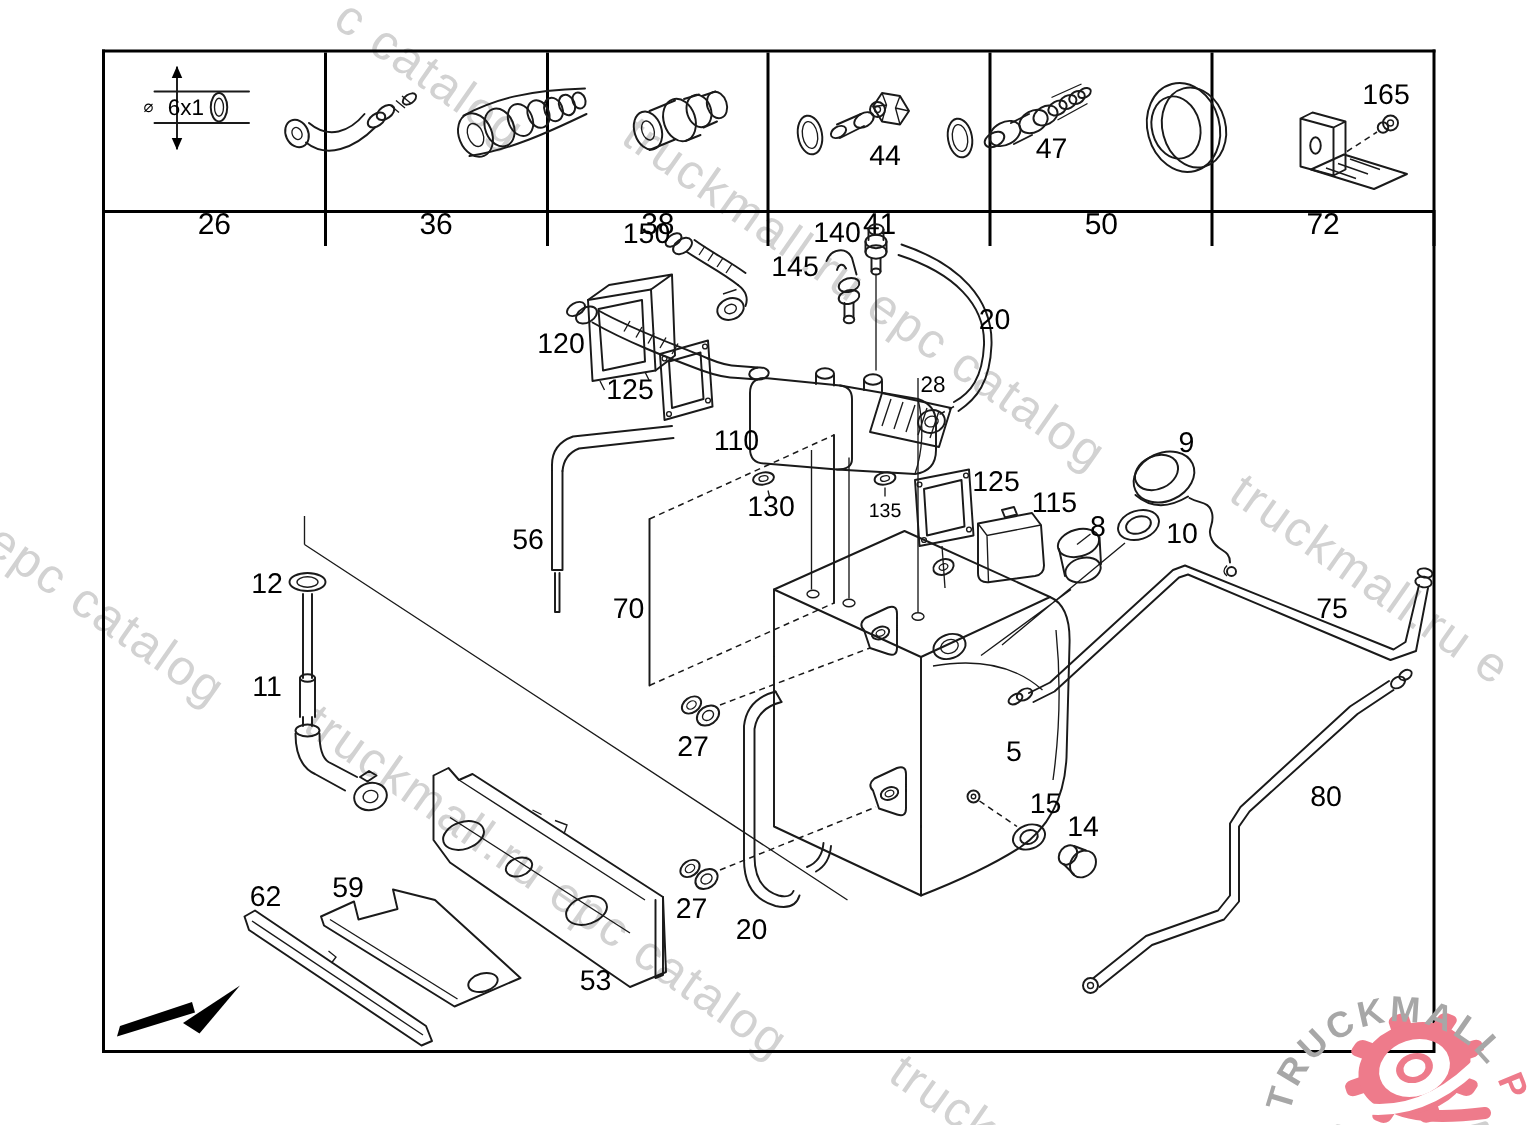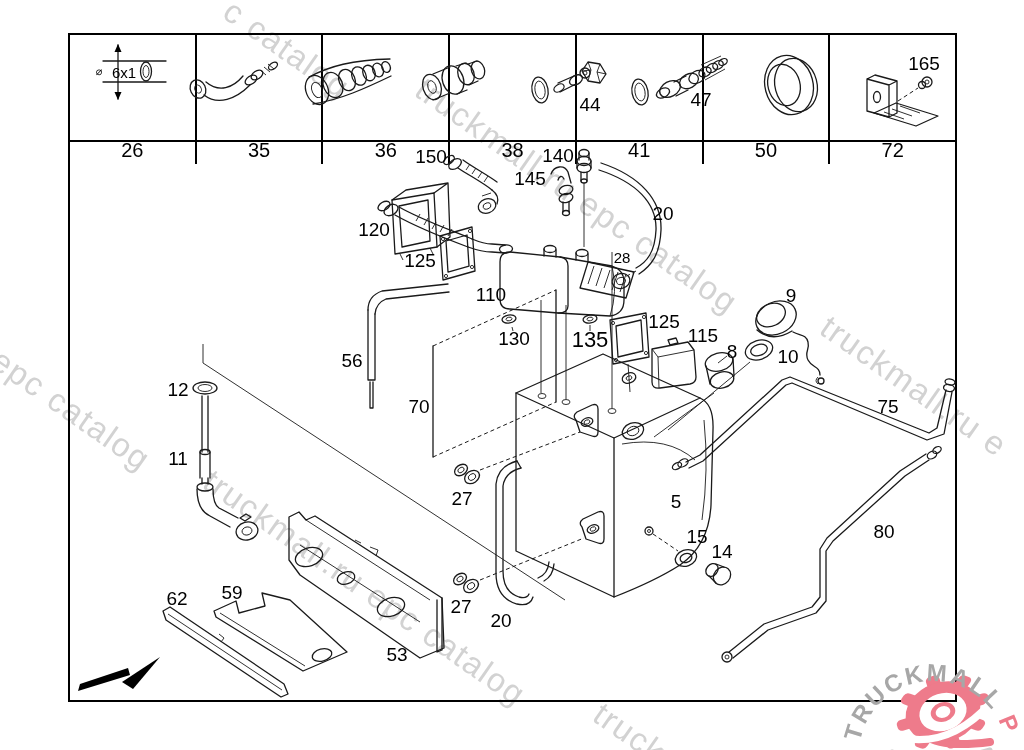--- a/index.html
+++ b/index.html
@@ -41,23 +41,20 @@
       <div class="wm" style="left: -10px; top: 330px; color: rgb(210, 210, 210); transform: rotate(35deg);">l epc catalog</div>
       <div class="wm" style="left: 218px; top: 462px; color: rgb(210, 210, 210); transform: rotate(35deg);">truckmall.ru epc catalog</div>
       <div class="wm" style="left: 608px; top: 695px; color: rgb(210, 210, 210); transform: rotate(35deg);">truckmall.ru epc catalog</div>
     </div>
 
   <div id="strip" class="frame">
       <div class="cell">
         <span class="num">26</span>
       </div>
       <div class="cell">
-        <span class="num">35</span>
-      </div>
-      <div class="cell">
         <span class="num">36</span>
       </div>
       <div class="cell">
         <span class="num">38</span>
       </div>
       <div class="cell">
         <span class="num">41</span>
       </div>
       <div class="cell">
         <span class="num">50</span>
@@ -382,21 +379,21 @@
       <div class="callout" style="left: 924px; top: 64px; font-size: 19px;">165</div>
       <div class="callout" style="left: 431px; top: 157px; font-size: 19px;">150</div>
       <div class="callout" style="left: 558px; top: 156px; font-size: 19px;">140</div>
       <div class="callout" style="left: 530px; top: 179px; font-size: 19px;">145</div>
       <div class="callout" style="left: 663px; top: 214px; font-size: 19px;">20</div>
       <div class="callout" style="left: 374px; top: 230px; font-size: 19px;">120</div>
       <div class="callout" style="left: 420px; top: 261px; font-size: 19px;">125</div>
       <div class="callout" style="left: 622px; top: 257px; font-size: 15px;">28</div>
       <div class="callout" style="left: 491px; top: 295px; font-size: 19px;">110</div>
       <div class="callout" style="left: 514px; top: 339px; font-size: 19px;">130</div>
-      <div class="callout" style="left: 590px; top: 340px; font-size: 22px;">135</div>
+      <div class="callout" style="left: 590px; top: 340px; font-size: 13px;">135</div>
       <div class="callout" style="left: 664px; top: 322px; font-size: 19px;">125</div>
       <div class="callout" style="left: 703px; top: 336px; font-size: 19px;">115</div>
       <div class="callout" style="left: 791px; top: 296px; font-size: 19px;">9</div>
       <div class="callout" style="left: 732px; top: 352px; font-size: 19px;">8</div>
       <div class="callout" style="left: 788px; top: 357px; font-size: 19px;">10</div>
       <div class="callout" style="left: 352px; top: 361px; font-size: 19px;">56</div>
       <div class="callout" style="left: 419px; top: 407px; font-size: 19px;">70</div>
       <div class="callout" style="left: 178px; top: 390px; font-size: 19px;">12</div>
       <div class="callout" style="left: 178px; top: 459px; font-size: 19px;">11</div>
       <div class="callout" style="left: 462px; top: 499px; font-size: 19px;">27</div>

